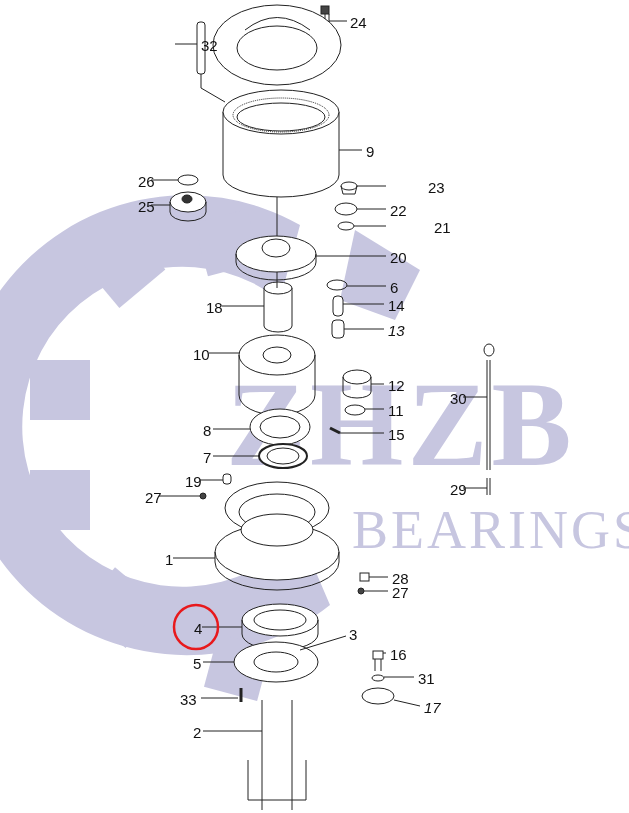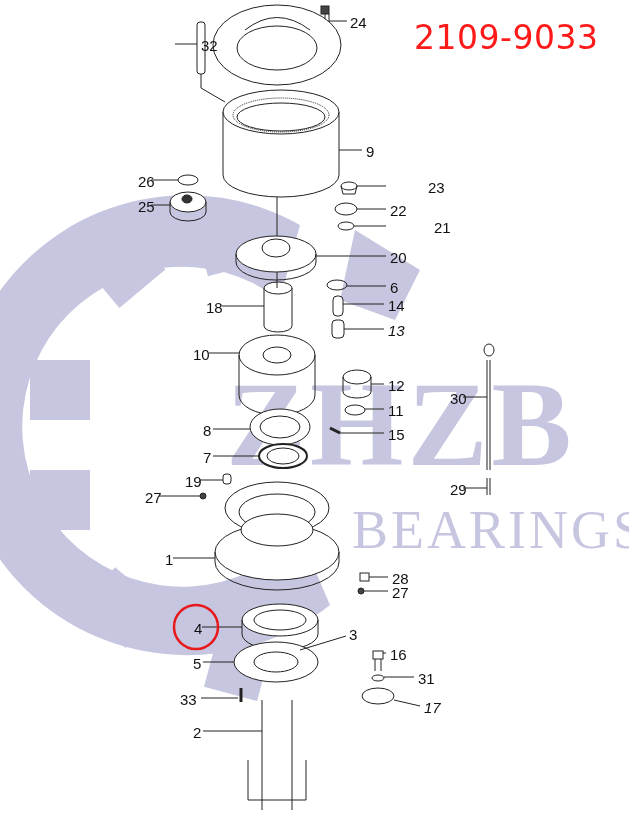--- a/index.html
+++ b/index.html
@@ -158,21 +158,20 @@
 
     <polyline points="201,74 201,88 225,102"></polyline>
     <line x1="277" y1="197" x2="277" y2="236"></line>
     <line x1="277" y1="272" x2="277" y2="288"></line>
   </svg>
 
   <svg width="629" height="813" style="position:absolute;left:0;top:0;">
     <circle cx="196" cy="627" r="22" fill="none" stroke="#e8191c" stroke-width="2.5"></circle>
   </svg>
 
-  <div class="part-number">2109-9033</div>
 
   <div id="callouts">
       <div class="callout" style="left: 350px; top: 15px;">24</div>
       <div class="callout" style="left: 161px; top: 38px; margin-left: 40px;">32</div>
       <div class="callout" style="left: 366px; top: 144px;">9</div>
       <div class="callout" style="left: 138px; top: 174px;">26</div>
       <div class="callout" style="left: 390px; top: 180px; margin-left: 38px;">23</div>
       <div class="callout" style="left: 138px; top: 199px;">25</div>
       <div class="callout" style="left: 390px; top: 203px;">22</div>
       <div class="callout" style="left: 390px; top: 220px; margin-left: 44px;">21</div>

